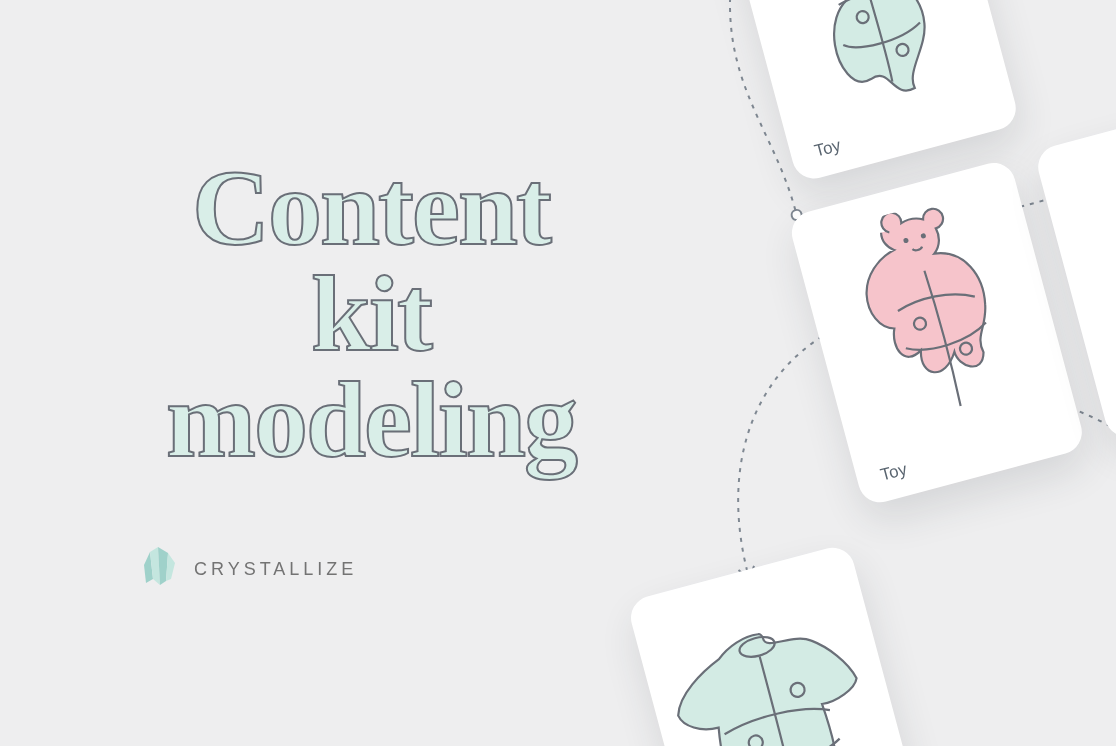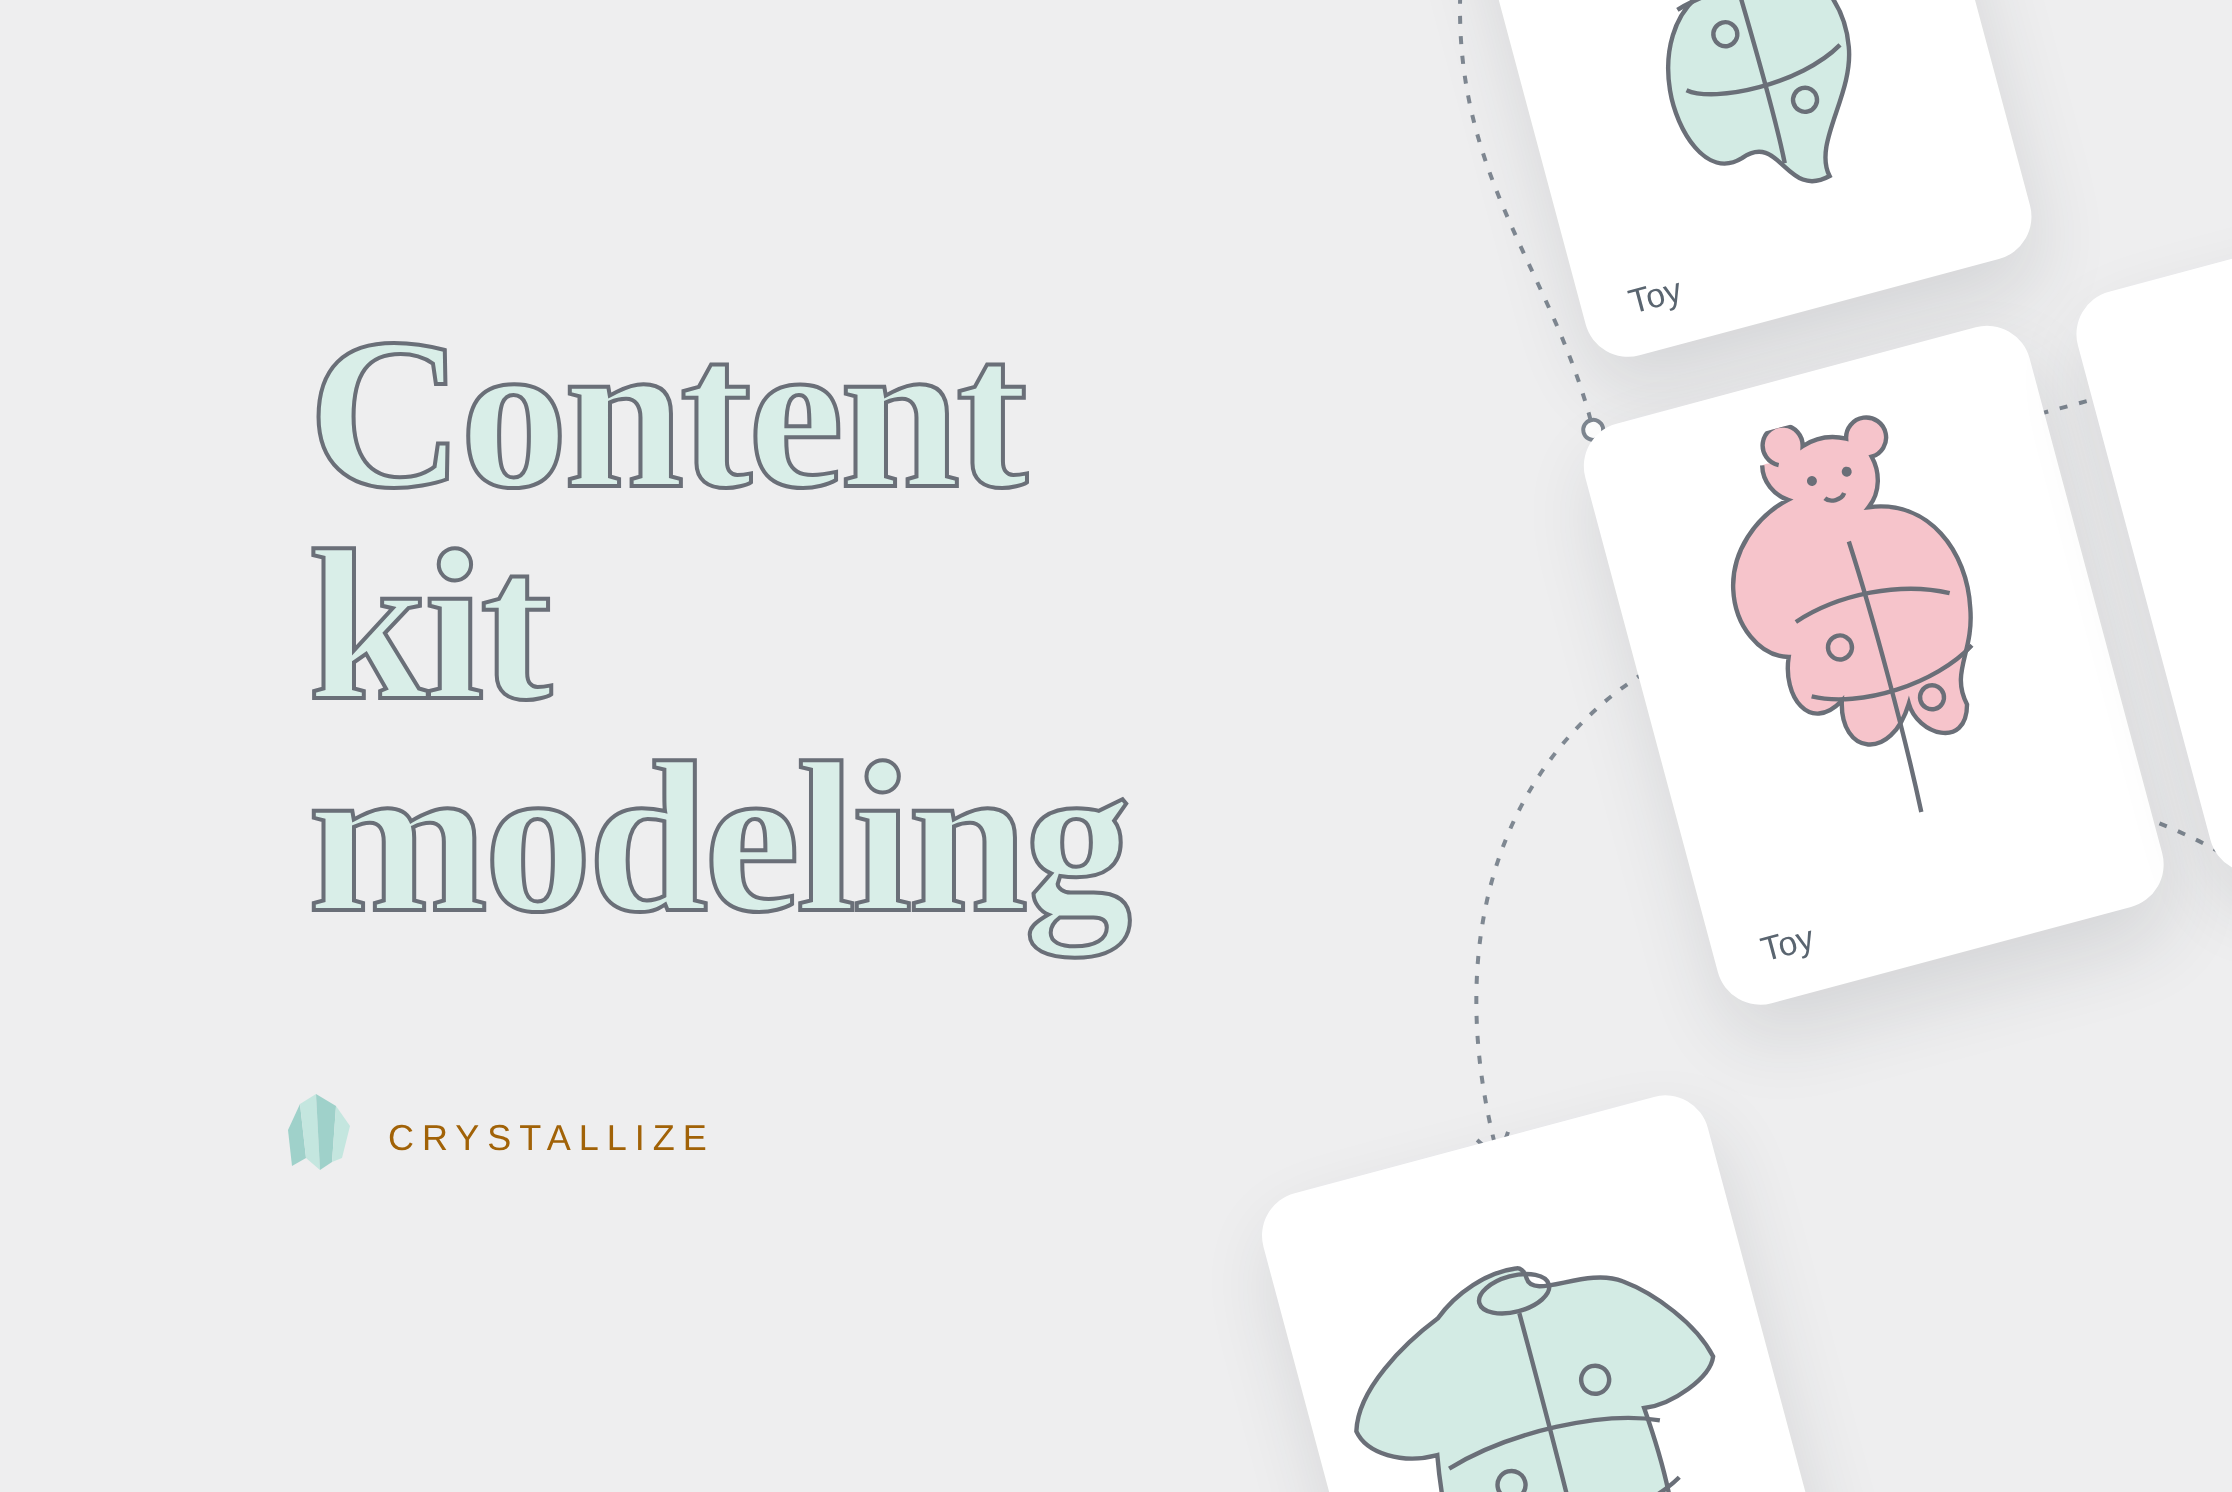--- a/index.html
+++ b/index.html
@@ -6,22 +6,23 @@
   html, body { width: 1116px; height: 746px; overflow: hidden; }
   body {
     background: #eeeeef;
     font-family: Georgia, 'Times New Roman', serif;
     position: relative;
   }
 
   
   .hero {
     position: absolute;
-    left: 154px;
+    left: 166px;
     top: 155px;
+    text-align: center;
   }
   .hero-title {
     font-family: Georgia, 'Times New Roman', serif;
     font-weight: 900;
     font-size: 108px;
     line-height: 0.98;
     letter-spacing: -2px;
     color: #d9eee8;
     -webkit-text-stroke: 2px #6a6f78;
   }
@@ -31,21 +32,21 @@
     left: 140px;
     top: 545px;
     display: flex;
     align-items: center;
     gap: 14px;
   }
   .brand-name {
     font-family: "Segoe UI", Arial, sans-serif;
     font-size: 18px;
     letter-spacing: 4px;
-    color: #a16207;
+    color: #737373;
     font-weight: 500;
   }
 
   
   .cluster {
     position: absolute;
     right: -180px;
     top: -140px;
     width: 760px;
     height: 1060px;

